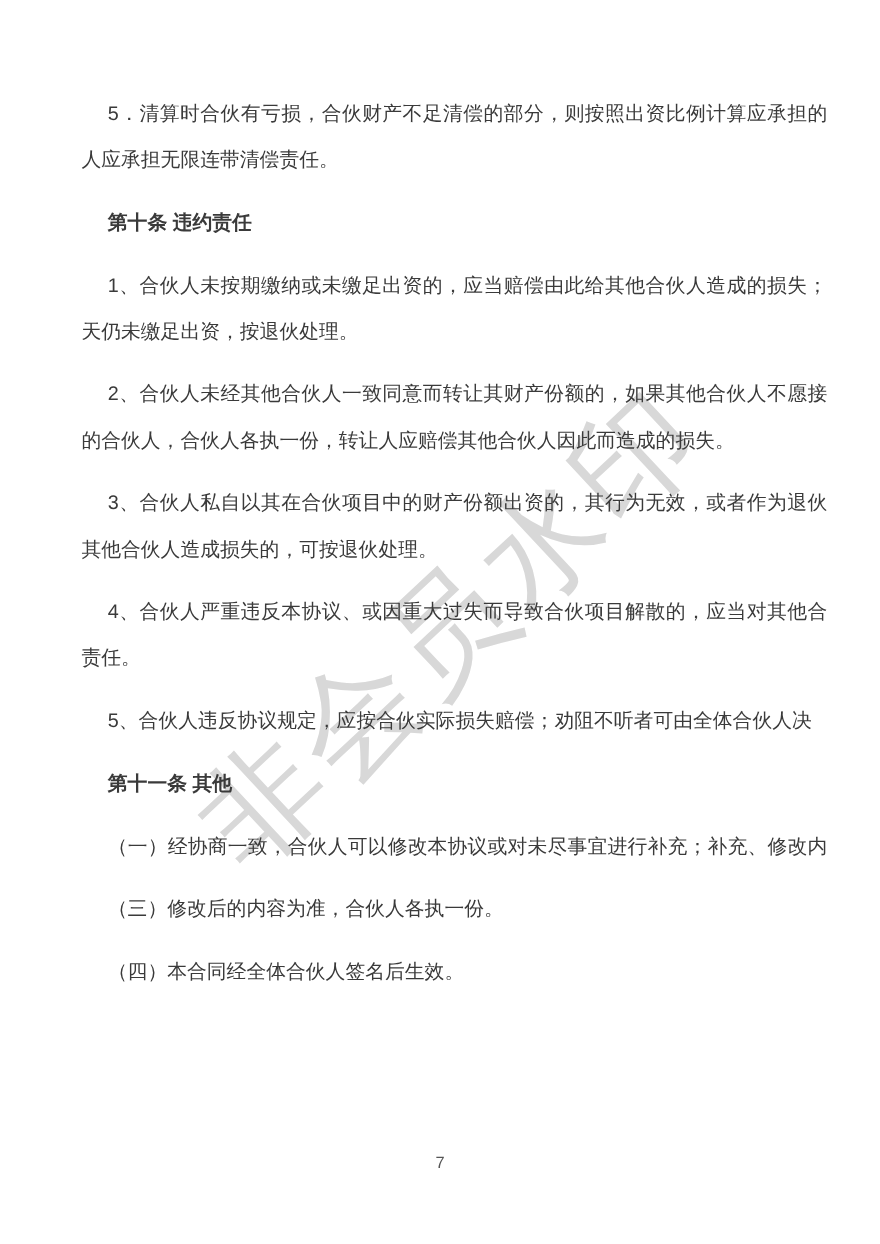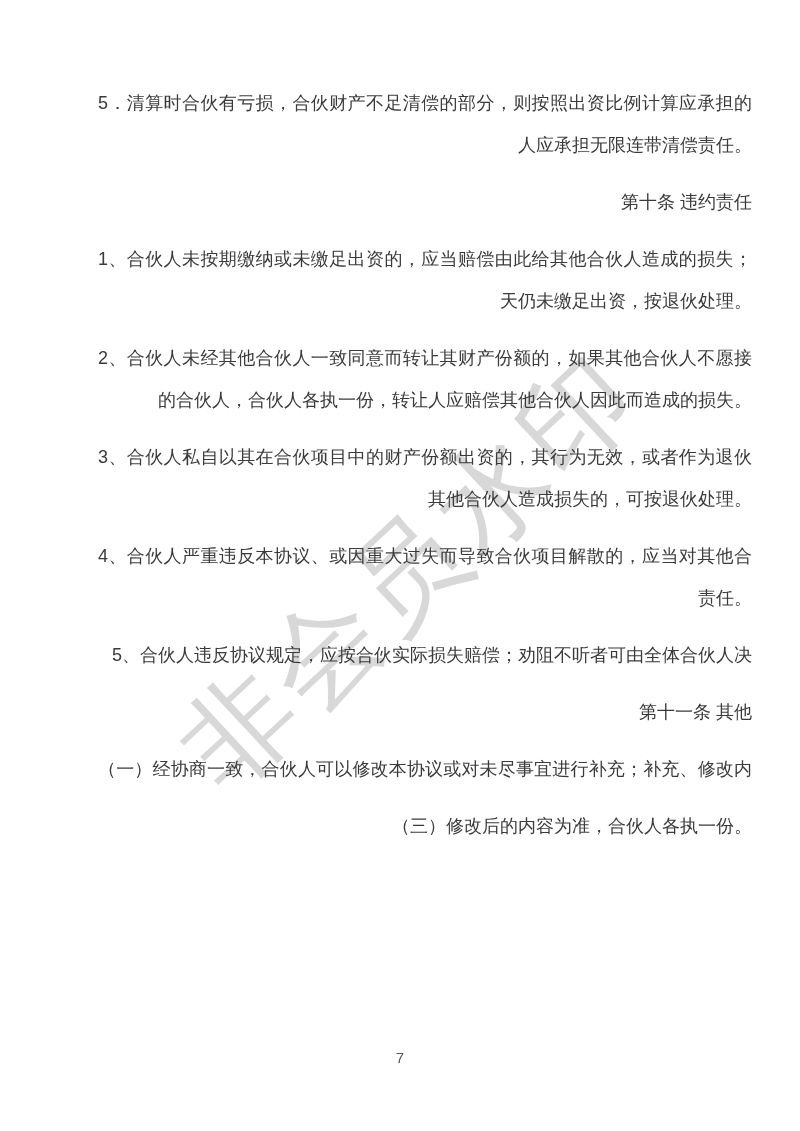--- a/index.html
+++ b/index.html
@@ -30,29 +30,29 @@
     width: 678px;
     z-index: 1;
     color: #3a3a3a;
     font-size: 18px;
   }
   .block { margin-bottom: 15px; }
   .line {
     line-height: 42px;
     height: 42px;
     overflow: hidden;
-    text-align: right;
+    text-align: left;
   }
   .line.first { text-indent: 24px; }
   .line.full {
     text-align: justify;
     text-align-last: justify;
     text-justify: inter-character;
   }
-  .heading .line { font-weight: 400; }
+  .heading .line { font-weight: 700; }
   .footer {
     position: absolute;
     left: 0;
     right: 0;
     top: 1048px;
     text-align: center;
     font-size: 15px;
     line-height: 20px;
     color: #555555;
     z-index: 1;
@@ -93,16 +93,19 @@
       </div>
       <div class="block heading">
         <div class="line first">第十一条 其他</div>
       </div>
       <div class="block paragraph">
         <div class="line first full">（一）经协商一致，合伙人可以修改本协议或对未尽事宜进行补充；补充、修改内容与本协议</div>
       </div>
       <div class="block paragraph">
         <div class="line first">（三）修改后的内容为准，合伙人各执一份。</div>
       </div>
+      <div class="block paragraph">
+        <div class="line first">（四）本合同经全体合伙人签名后生效。</div>
+      </div>
     </div>
 
   <div class="footer">7</div>
 </div>
 
 </body></html>

